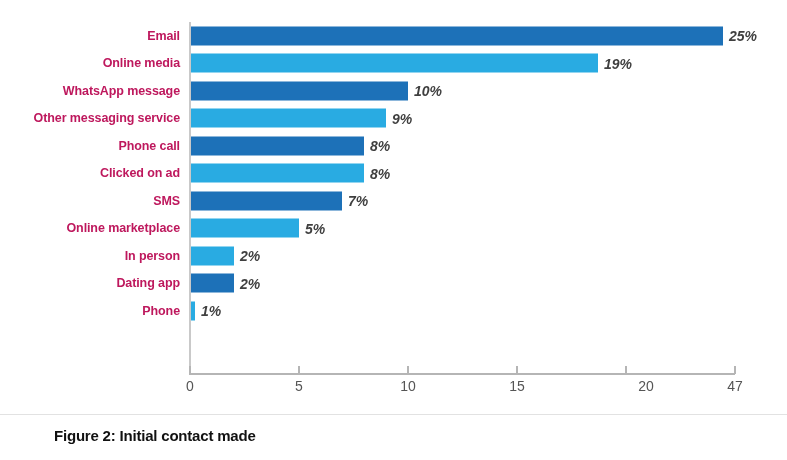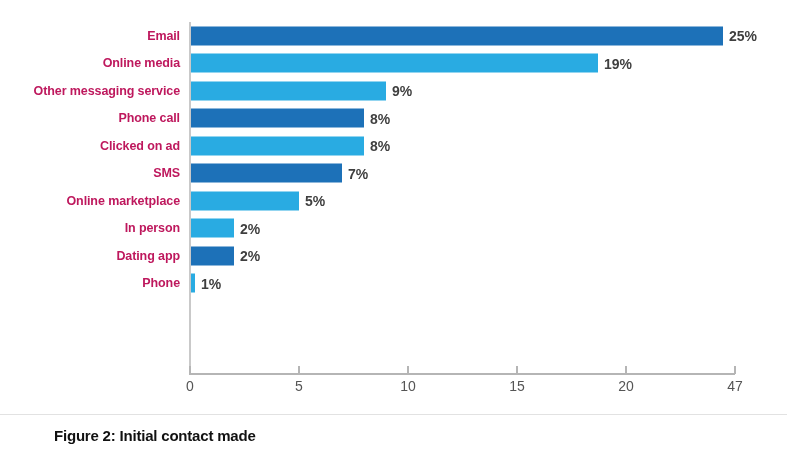--- a/index.html
+++ b/index.html
@@ -71,20 +71,21 @@
   .bar.dark  { background: #1d71b8; }
   .bar.light { background: #29abe2; }
 
   .val-label {
     font-size: 14px;
     font-weight: bold;
     color: #3f3f3f;
     margin-left: 6px;
     white-space: nowrap;
     line-height: 1;
+    font-style: italic;
   }
 
   
   .y-axis-line {
     position: absolute;
     left: 189px;
     top: 22px;
     width: 1.5px;
     height: 351px;
     background: #c9c9c9;
@@ -152,20 +153,27 @@
       </div>
 
       <div class="row">
         <span class="cat-label">Online media</span>
         <span class="bar-wrap">
           <span class="bar light" style="width:408px"></span>
           <span class="val-label">19%</span>
         </span>
       </div>
 
+      <div class="row">
+        <span class="cat-label">WhatsApp message</span>
+        <span class="bar-wrap">
+          <span class="bar dark" style="width:218px"></span>
+          <span class="val-label">10%</span>
+        </span>
+      </div>
 
       <div class="row">
         <span class="cat-label">Other messaging service</span>
         <span class="bar-wrap">
           <span class="bar light" style="width:196px"></span>
           <span class="val-label">9%</span>
         </span>
       </div>
 
       <div class="row">
@@ -234,21 +242,21 @@
     <div class="tick" style="left:298px"></div>
     <div class="tick" style="left:407px"></div>
     <div class="tick" style="left:516px"></div>
     <div class="tick" style="left:625px"></div>
     <div class="tick" style="left:734px"></div>
 
     <div class="tick-label" style="left:190px">0</div>
     <div class="tick-label" style="left:299px">5</div>
     <div class="tick-label" style="left:408px">10</div>
     <div class="tick-label" style="left:517px">15</div>
-    <div class="tick-label" style="left:626px">20</div>
+    <div class="tick-label" style="left:646px">20</div>
     <div class="tick-label" style="left:735px">47</div>
 
   </div>
 
   <div class="caption-divider"></div>
   <div class="caption">Figure 2: Initial contact made</div>
 
 </div>
 
 </body></html>

